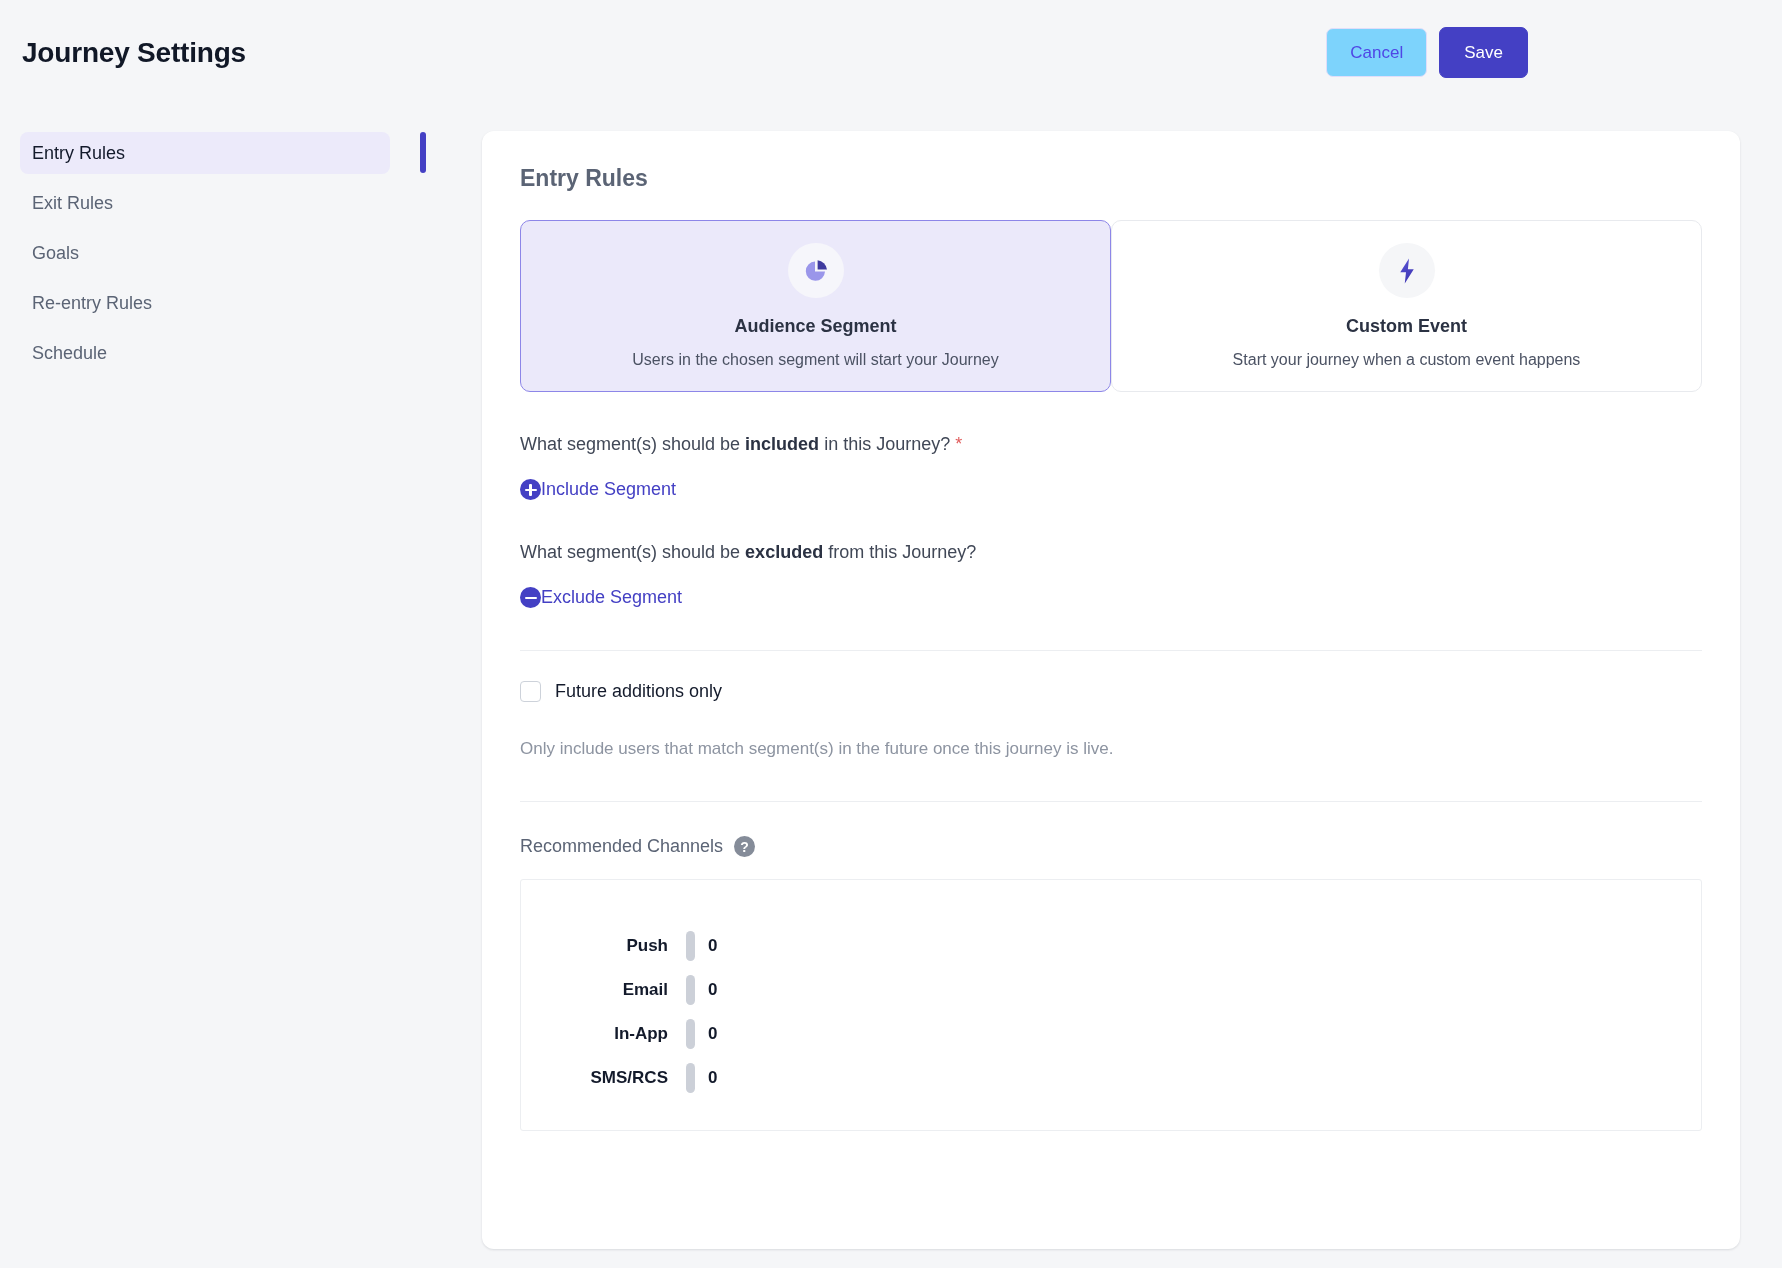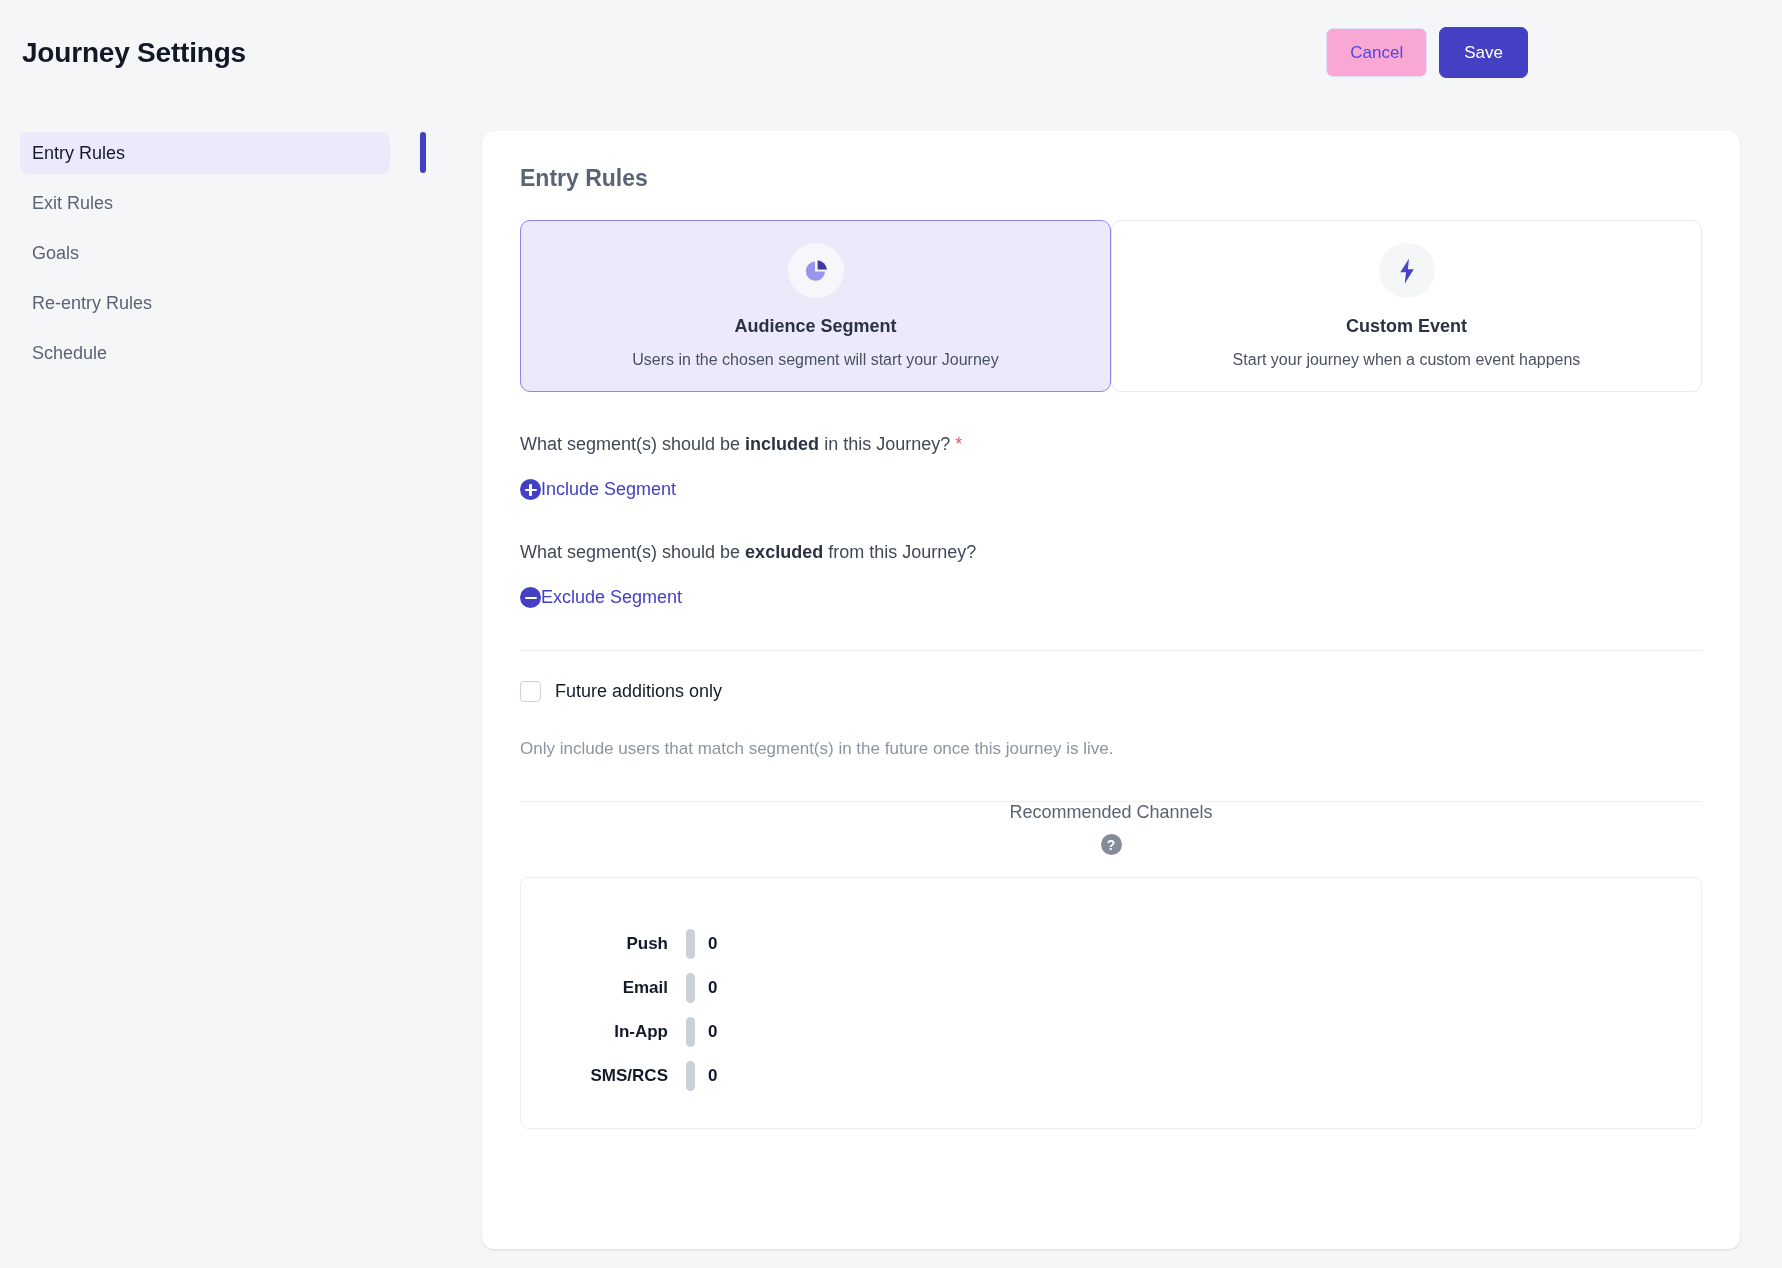--- a/index.html
+++ b/index.html
@@ -48,21 +48,21 @@
     font-family: "Liberation Sans", sans-serif;
     font-size: 17px;
     border-radius: 7px;
     cursor: pointer;
     line-height: 1;
     display: inline-flex;
     align-items: center;
     justify-content: center;
   }
   .btn-cancel {
-    background: #f9a8d4;
+    background: #7dd3fc;
     color: #4f46e5;
     border: 1px solid #e0defa;
     padding: 15px 23px;
   }
   .btn-save {
     background: #4440c4;
     color: #ffffff;
     border: 1px solid #4440c4;
     padding: 16px 24px;
   }
@@ -237,23 +237,23 @@
   }
   .help-text {
     font-size: 17px;
     color: #8d94a1;
     margin-top: 37px;
   }
 
   
   .section-head {
     display: flex;
-    align-items: center;
+    align-items: flex-end;
     gap: 11px;
-    flex-direction: column;
+    margin-top: 34px;
   }
   .section-head-title {
     font-size: 18px;
     color: #5b6475;
   }
   .help-icon {
     width: 21px;
     height: 21px;
     border-radius: 50%;
     background: #858c99;
@@ -263,21 +263,21 @@
     display: flex;
     align-items: center;
     justify-content: center;
     cursor: pointer;
     flex: none;
   }
 
   .chart-card {
     margin-top: 22px;
     border: 1px solid #eceef1;
-    border-radius: 8px;
+    border-radius: 3px;
     height: 252px;
     padding: 44px 0 0 0;
   }
   .chart-row {
     display: flex;
     align-items: center;
     height: 44px;
   }
   .chart-label {
     width: 165px;

